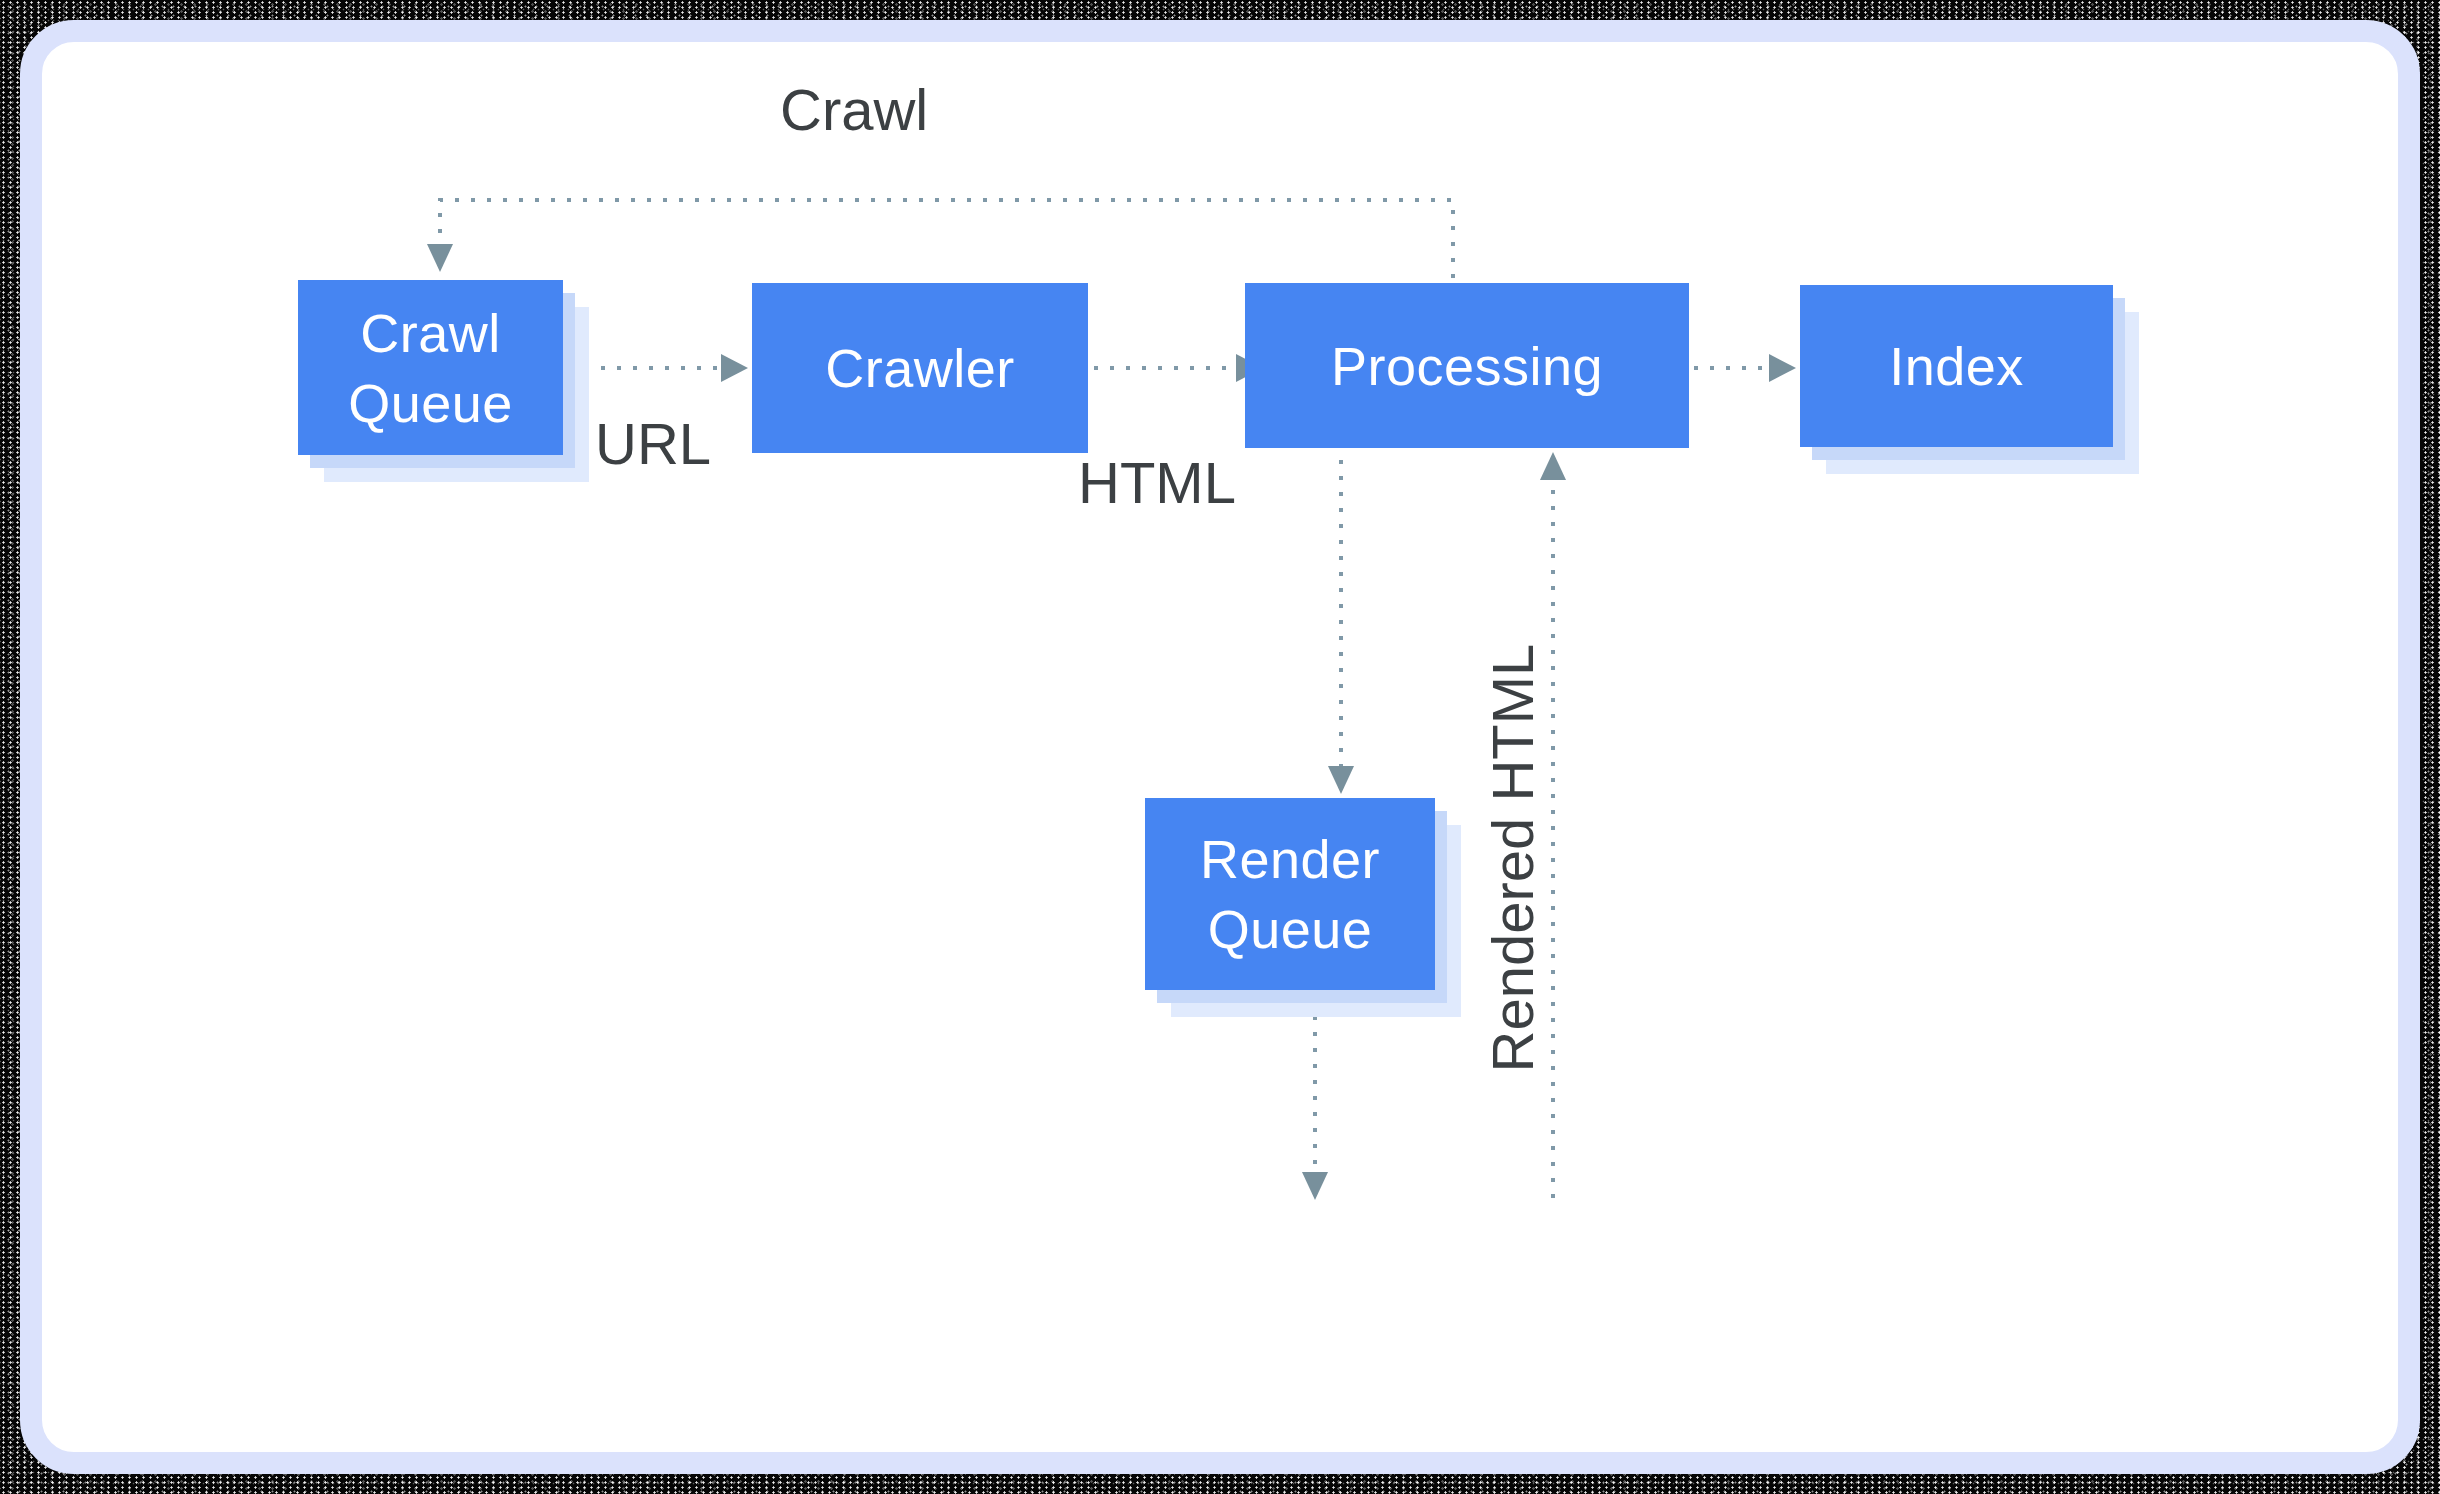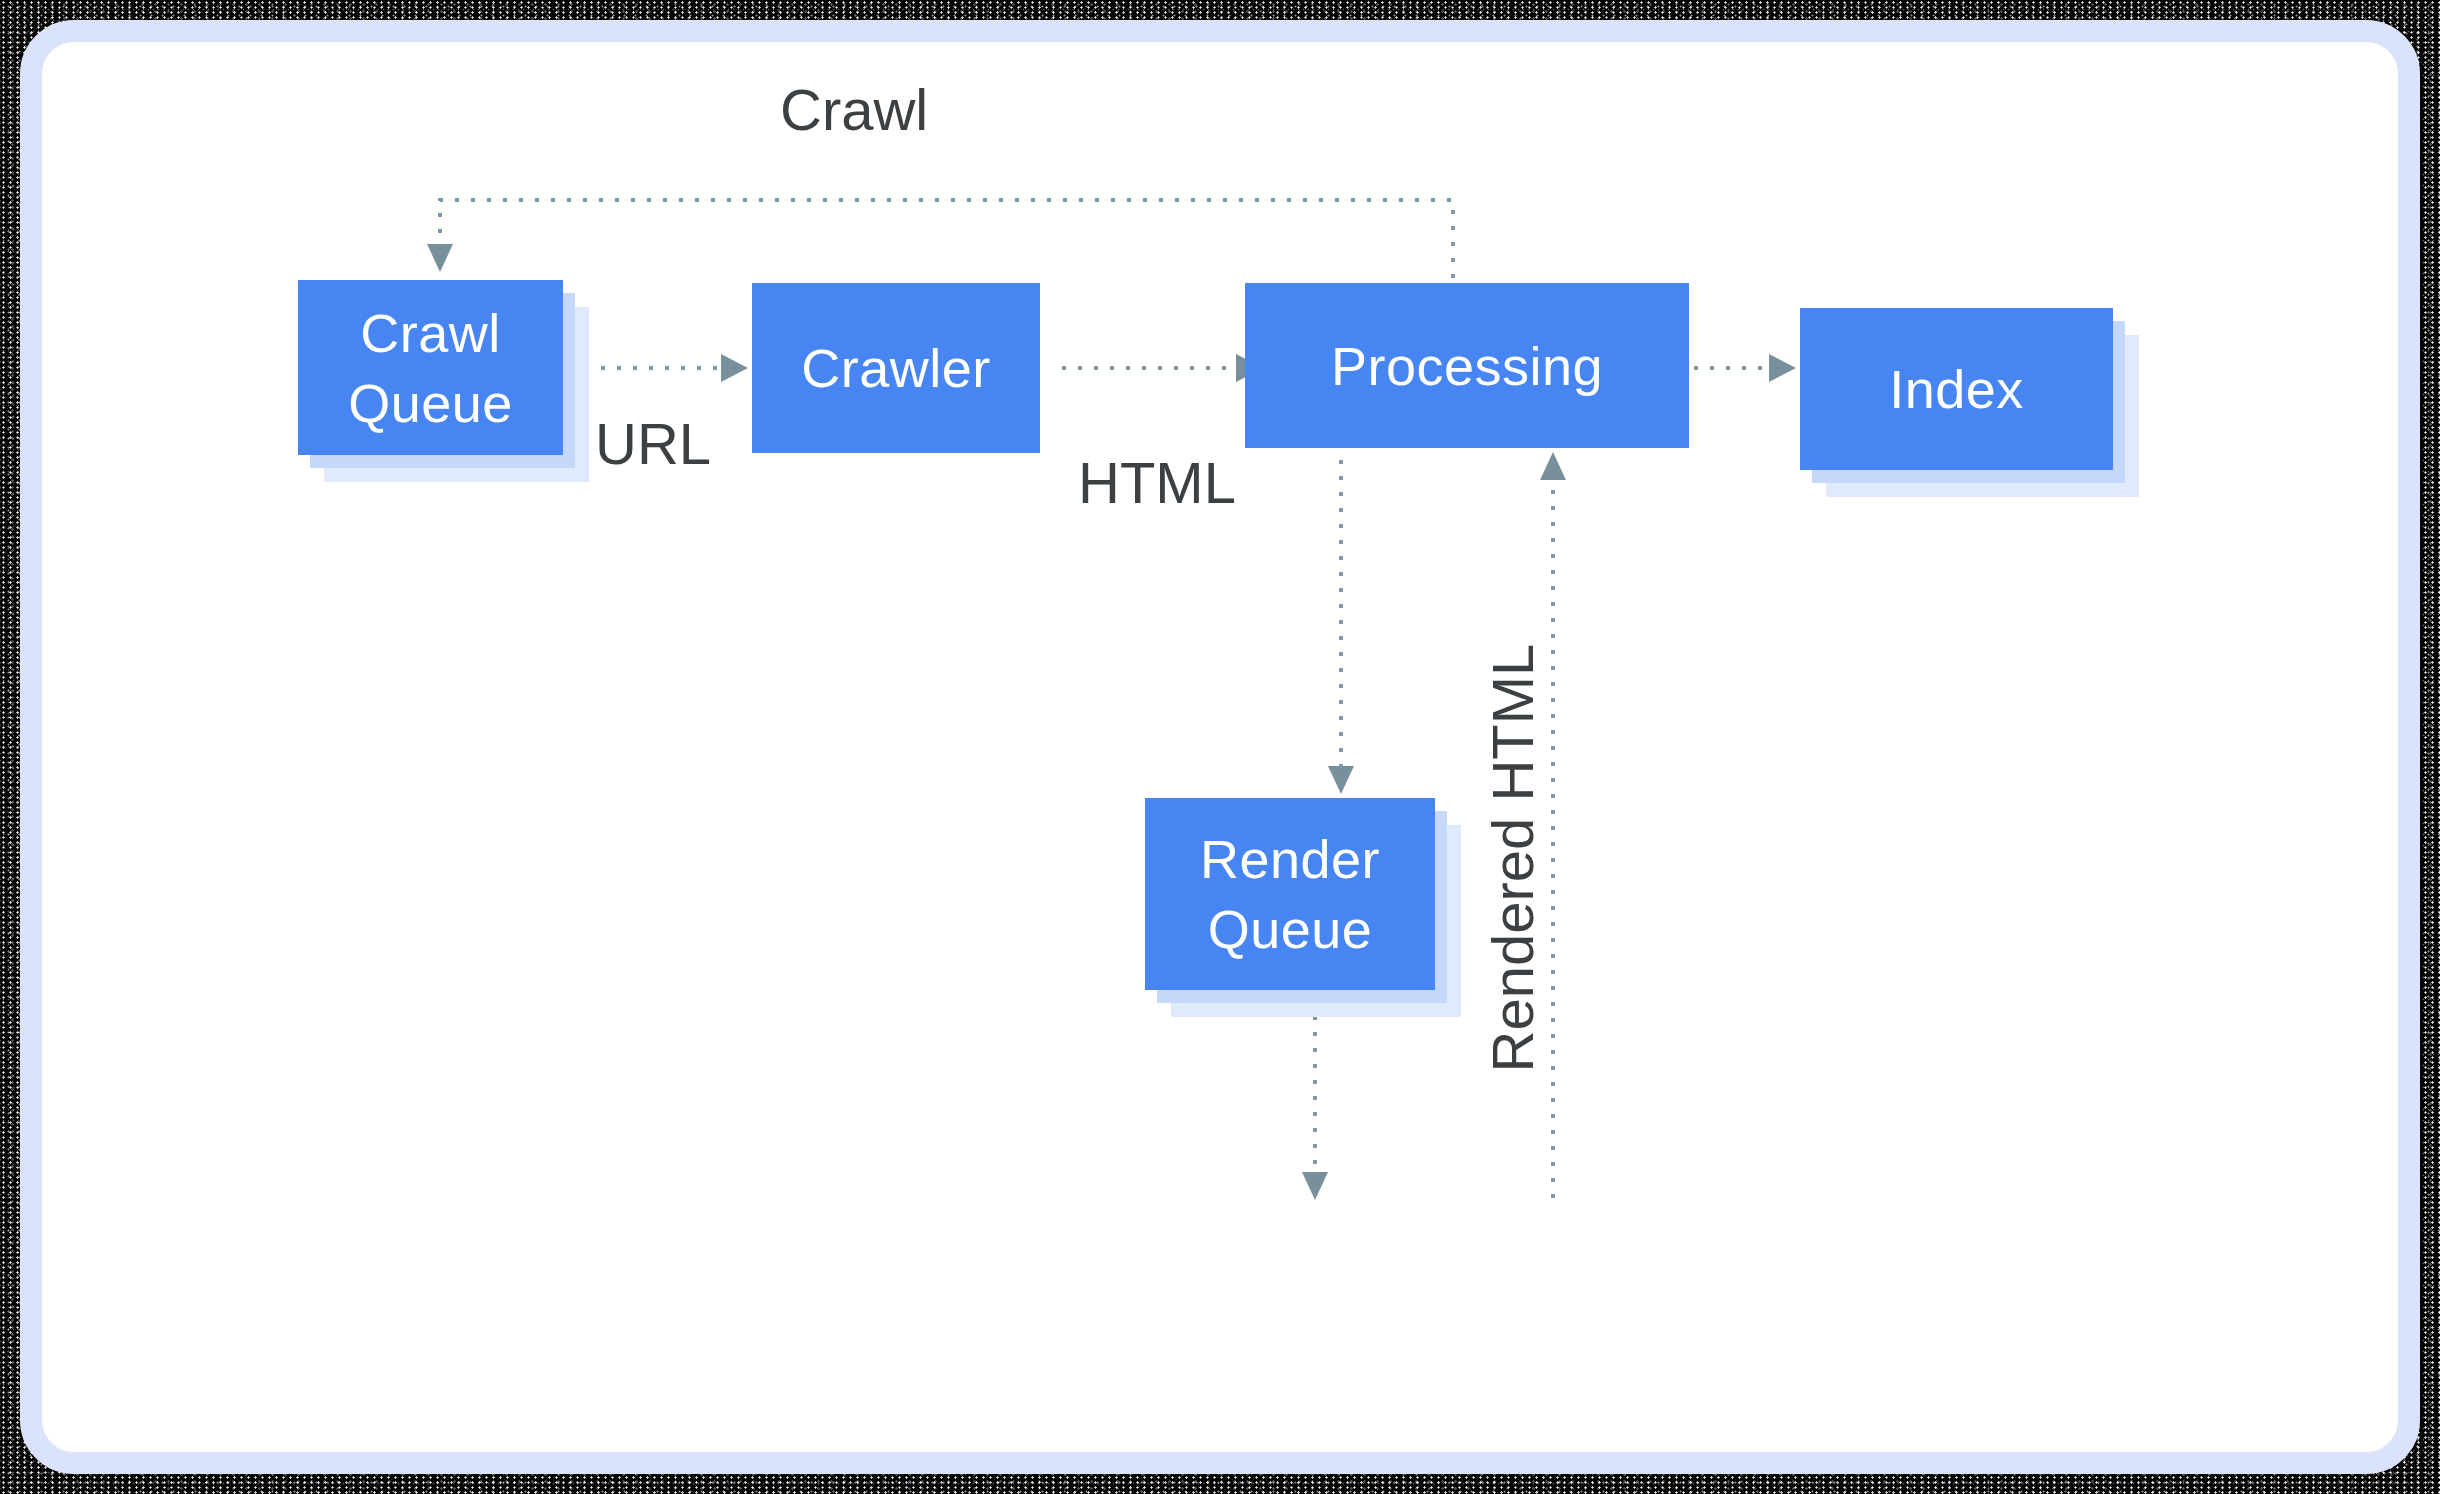--- a/index.html
+++ b/index.html
@@ -84,29 +84,29 @@
       <path d="M1315 1200 L1302 1172 L1328 1172 Z"></path>
       <path d="M1553 452 L1540 480 L1566 480 Z"></path>
     </g>
   </svg>
 
   <div class="node shadowed" style="left:298px; top:280px; width:265px; height:175px;">
     <span>Crawl
 Queue</span>
   </div>
 
-  <div class="node" style="left:752px; top:283px; width:288px; height:170px;">
+  <div class="node" style="left:752px; top:283px; width:336px; height:170px;">
     <span>Crawler</span>
   </div>
 
   <div class="node" style="left:1245px; top:283px; width:444px; height:165px;justify-content:center;">
     <span>Processing</span>
   </div>
 
-  <div class="node shadowed" style="left:1800px; top:285px; width:313px; height:162px;margin-top:23px;">
+  <div class="node shadowed" style="left:1800px; top:285px; width:313px; height:162px;">
     <span>Index</span>
   </div>
 
   <div class="node shadowed" style="left:1145px; top:798px; width:290px; height:192px;">
     <span>Render
 Queue</span>
   </div>
 
 
   <div class="annotation" style="left:780px; top:80px;">Crawl</div>

